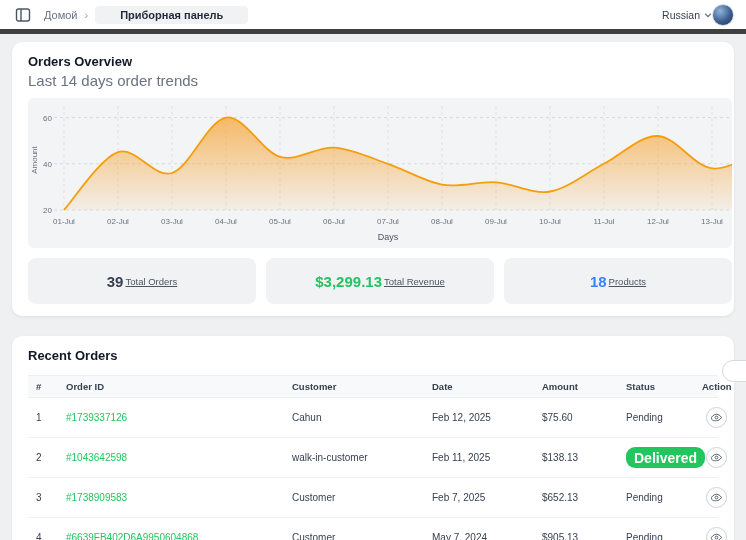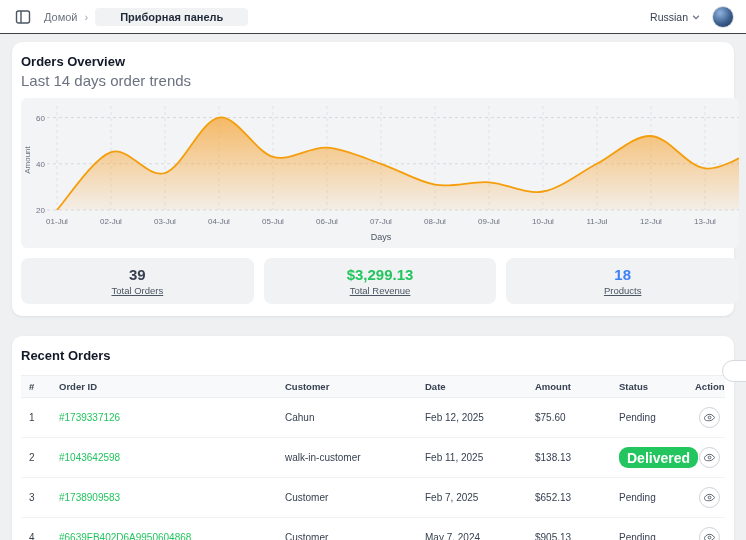--- a/index.html
+++ b/index.html
@@ -3,48 +3,48 @@
 <meta charset="utf-8">
 <style>
   * { box-sizing: border-box; }
   body {
     margin: 0; width: 746px; height: 540px; overflow: hidden;
     background: #eef0f2;
     font-family: "Liberation Sans", sans-serif;
   }
   
   .topbar {
-    height: 34px; background: #fff; border-bottom: 1px solid #404040;
+    height: 34px; background: #fff; border-bottom: 5px solid #404040;
     display: flex; align-items: center; justify-content: space-between;
     padding: 0 12px;
   }
   .topbar-left { display: flex; align-items: center; gap: 10px; }
   .toggle-btn { width: 22px; height: 22px; border: none; background: transparent; padding: 2px; cursor: pointer; display: flex; align-items: center; justify-content: center; }
   .breadcrumb { display: flex; align-items: center; gap: 7px; font-size: 11px; }
   .crumb-home { color: #6b7280; cursor: pointer; }
   .crumb-sep { color: #9ca3af; }
   .crumb-current { background: #f1f2f4; border-radius: 4px; padding: 3px 25px; font-weight: 700; color: #1f2937; }
-  .topbar-right { display: flex; align-items: center; gap: 12px; }
+  .topbar-right { display: flex; align-items: center; }
   .lang { font-size: 10.5px; color: #374151; display: flex; align-items: center; gap: 4px; cursor: pointer; }
   .avatar {
     width: 22px; height: 22px; border-radius: 50%;
     background: radial-gradient(circle at 35% 30%, #8fb3de, #3d5f8f 55%, #1b3152);
     border: 1px solid #d8dde3;
   }
   
   .main { padding: 8px 12px 0 12px; }
-  .card { background: #fff; border-radius: 10px; box-shadow: 0 1px 3px rgba(0,0,0,0.07); padding: 12px 9px; position: relative; }
+  .card { background: #fff; border-radius: 10px; box-shadow: 0 1px 3px rgba(0,0,0,0.07); padding: 12px 16px; position: relative; }
   .card-title { font-size: 13px; font-weight: 700; color: #111827; }
   .card-sub { font-size: 15px; color: #6b7280; margin-top: 3px; }
   
   .chart-wrap { margin-top: 9px; margin-right: -14px; background: #f3f4f6; border-radius: 6px; overflow: hidden; height: 150px; }
   .chart-wrap svg text { font-family: "Liberation Sans", sans-serif; }
   
   .stats-row { display: flex; gap: 10px; margin-top: 10px; margin-right: -14px; }
-  .stat-box { flex: 1; background: #f1f2f4; border-radius: 8px; height: 46px; display: flex; flex-direction: column; align-items: center; justify-content: center; gap: 2px; }
+  .stat-box { flex: 1; background: #f1f2f4; border-radius: 8px; height: 46px; display: flex; align-items: center; justify-content: center; gap: 2px; }
   .stat-value { font-size: 15px; font-weight: 700; color: #374151; }
   .stat-label { font-size: 9.5px; color: #4b5563; text-decoration: underline; }
   
   .recent-card { margin-top: 20px; min-height: 234px; }
   .cut-button { position: absolute; top: 24px; right: -24px; width: 36px; height: 22px; background: #fff; border: 1px solid #d6d9dd; border-radius: 11px; cursor: pointer; }
   table { width: 100%; border-collapse: collapse; margin-top: 12px; table-layout: fixed; }
   thead th {
     background: #f8f9fa; font-size: 9.5px; font-weight: 700; color: #374151;
     text-align: left; padding: 5px 8px; border-top: 1px solid #eceef0; border-bottom: 1px solid #eceef0;
   }

